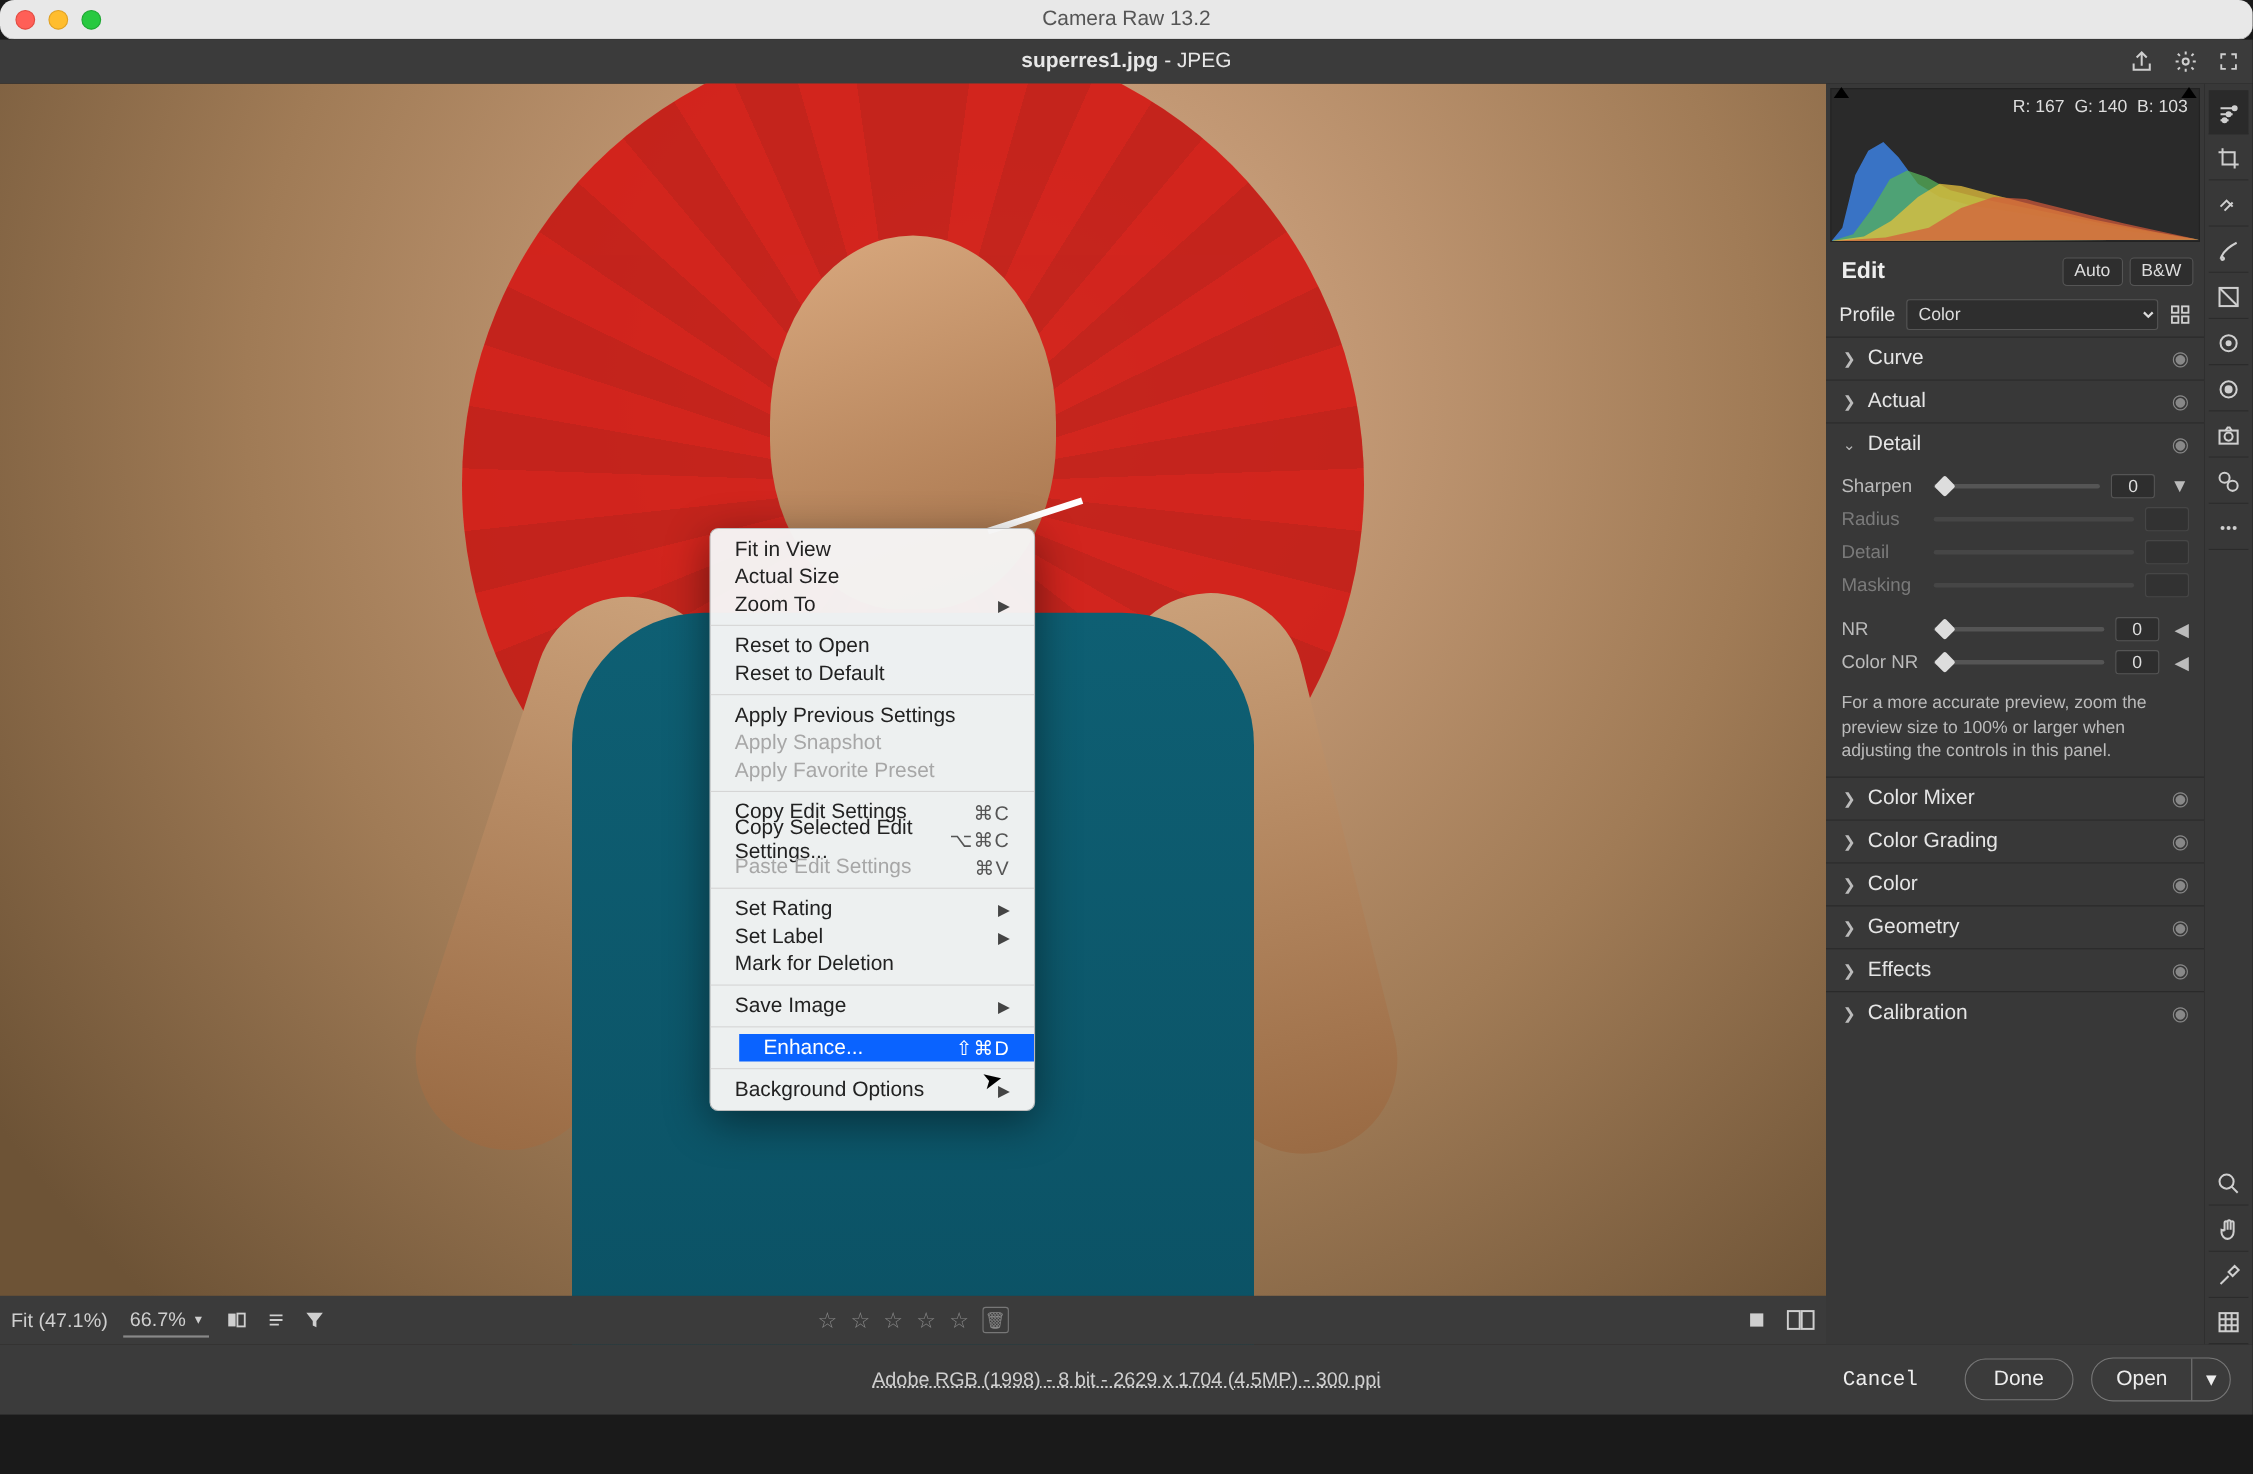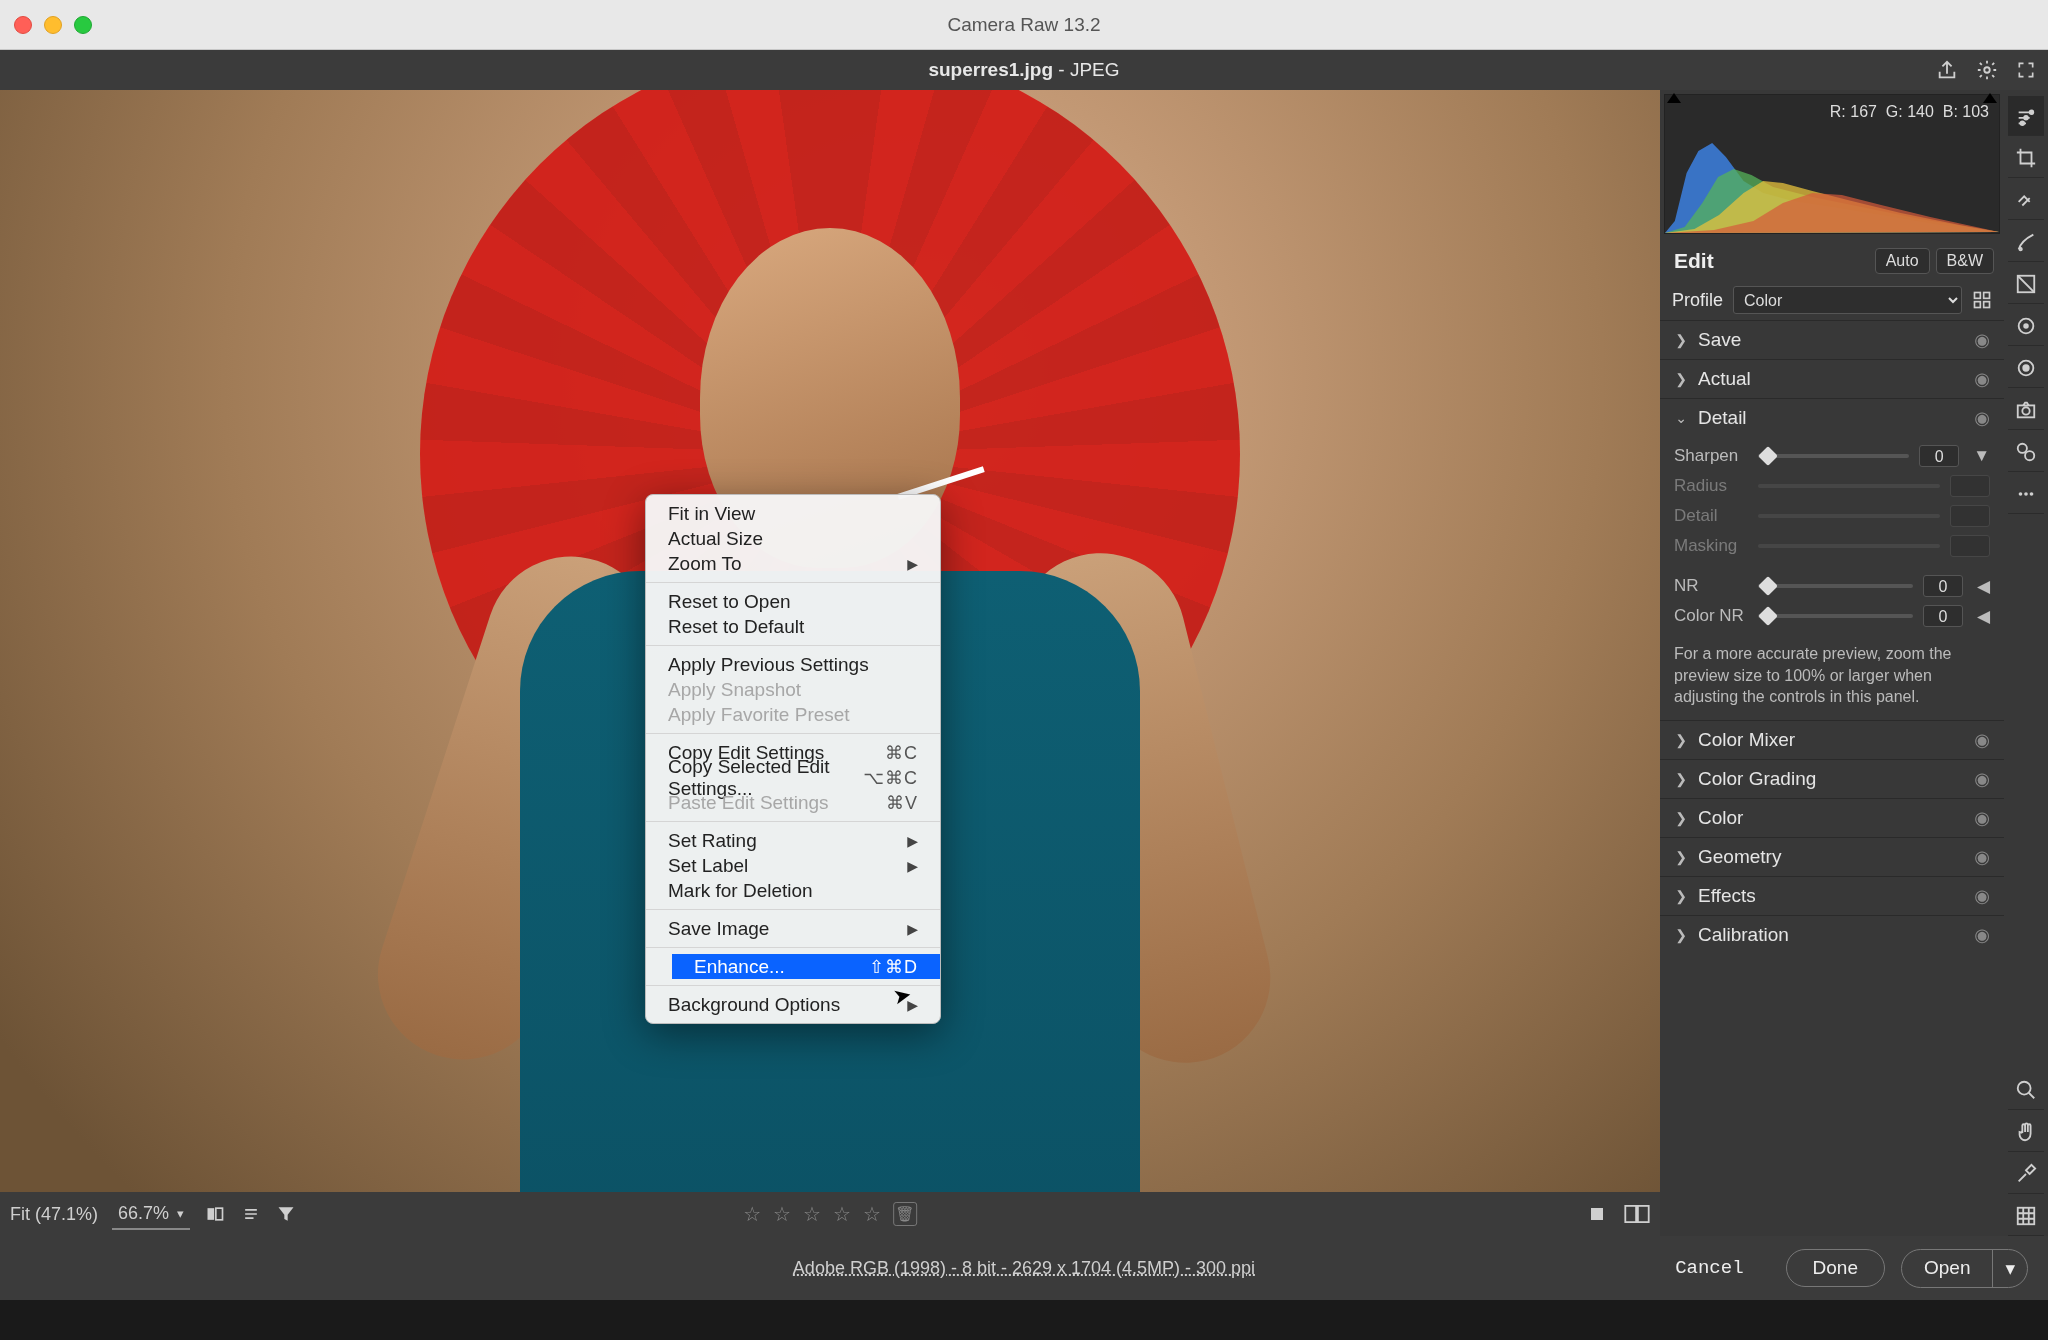--- a/index.html
+++ b/index.html
@@ -1,17 +1,17 @@
 <!DOCTYPE html>
 <html><head>
 <meta charset="utf-8">
 <style>
   html,body{margin:0;padding:0;width:2048px;height:1340px;font-family:-apple-system,"Helvetica Neue",Arial,sans-serif;background:#1a1a1a;overflow:hidden;font-size:18px;color:#e7e7e7;}
   *{box-sizing:border-box;}
-  .titlebar{height:50px;background:#e8e8e8;display:flex;align-items:center;position:relative;border-bottom:1px solid #c7c7c7;}
+  .titlebar{height:36px;background:#e8e8e8;display:flex;align-items:center;position:relative;border-bottom:1px solid #c7c7c7;border-radius:13px;}
   .traffic{display:flex;gap:12px;padding-left:14px;}
   .tl{width:18px;height:18px;border-radius:50%;}
   .tl.r{background:#ff5f57;border:1px solid #e24b41;}
   .tl.y{background:#ffbd2e;border:1px solid #e1a123;}
   .tl.g{background:#28c940;border:1px solid #1fa833;}
   .title-center{position:absolute;left:0;right:0;text-align:center;color:#555;font-size:19px;pointer-events:none;}
   .doc-bar{height:40px;background:#3b3b3b;display:flex;align-items:center;justify-content:center;color:#e7e7e7;font-size:19px;position:relative;}
   .doc-right{position:absolute;right:12px;display:flex;gap:18px;align-items:center;}
   .ico{color:#cfcfcf;}
   .content{display:flex;height:1146px;}
@@ -284,21 +284,21 @@
             <rect x="14" y="3" width="7" height="7"></rect>
             <rect x="3" y="14" width="7" height="7"></rect>
             <rect x="14" y="14" width="7" height="7"></rect>
           </svg>
         </span>
     </div>
 
     <div class="section">
         <div class="sec-hdr">
           <span class="chev">❯</span>
-          <span>Save</span>
+          <span>Curve</span>
           <span class="eye">◉</span>
         </div>
       </div>
     <div class="section">
         <div class="sec-hdr">
           <span class="chev">❯</span>
           <span>Actual</span>
           <span class="eye">◉</span>
         </div>
       </div>

